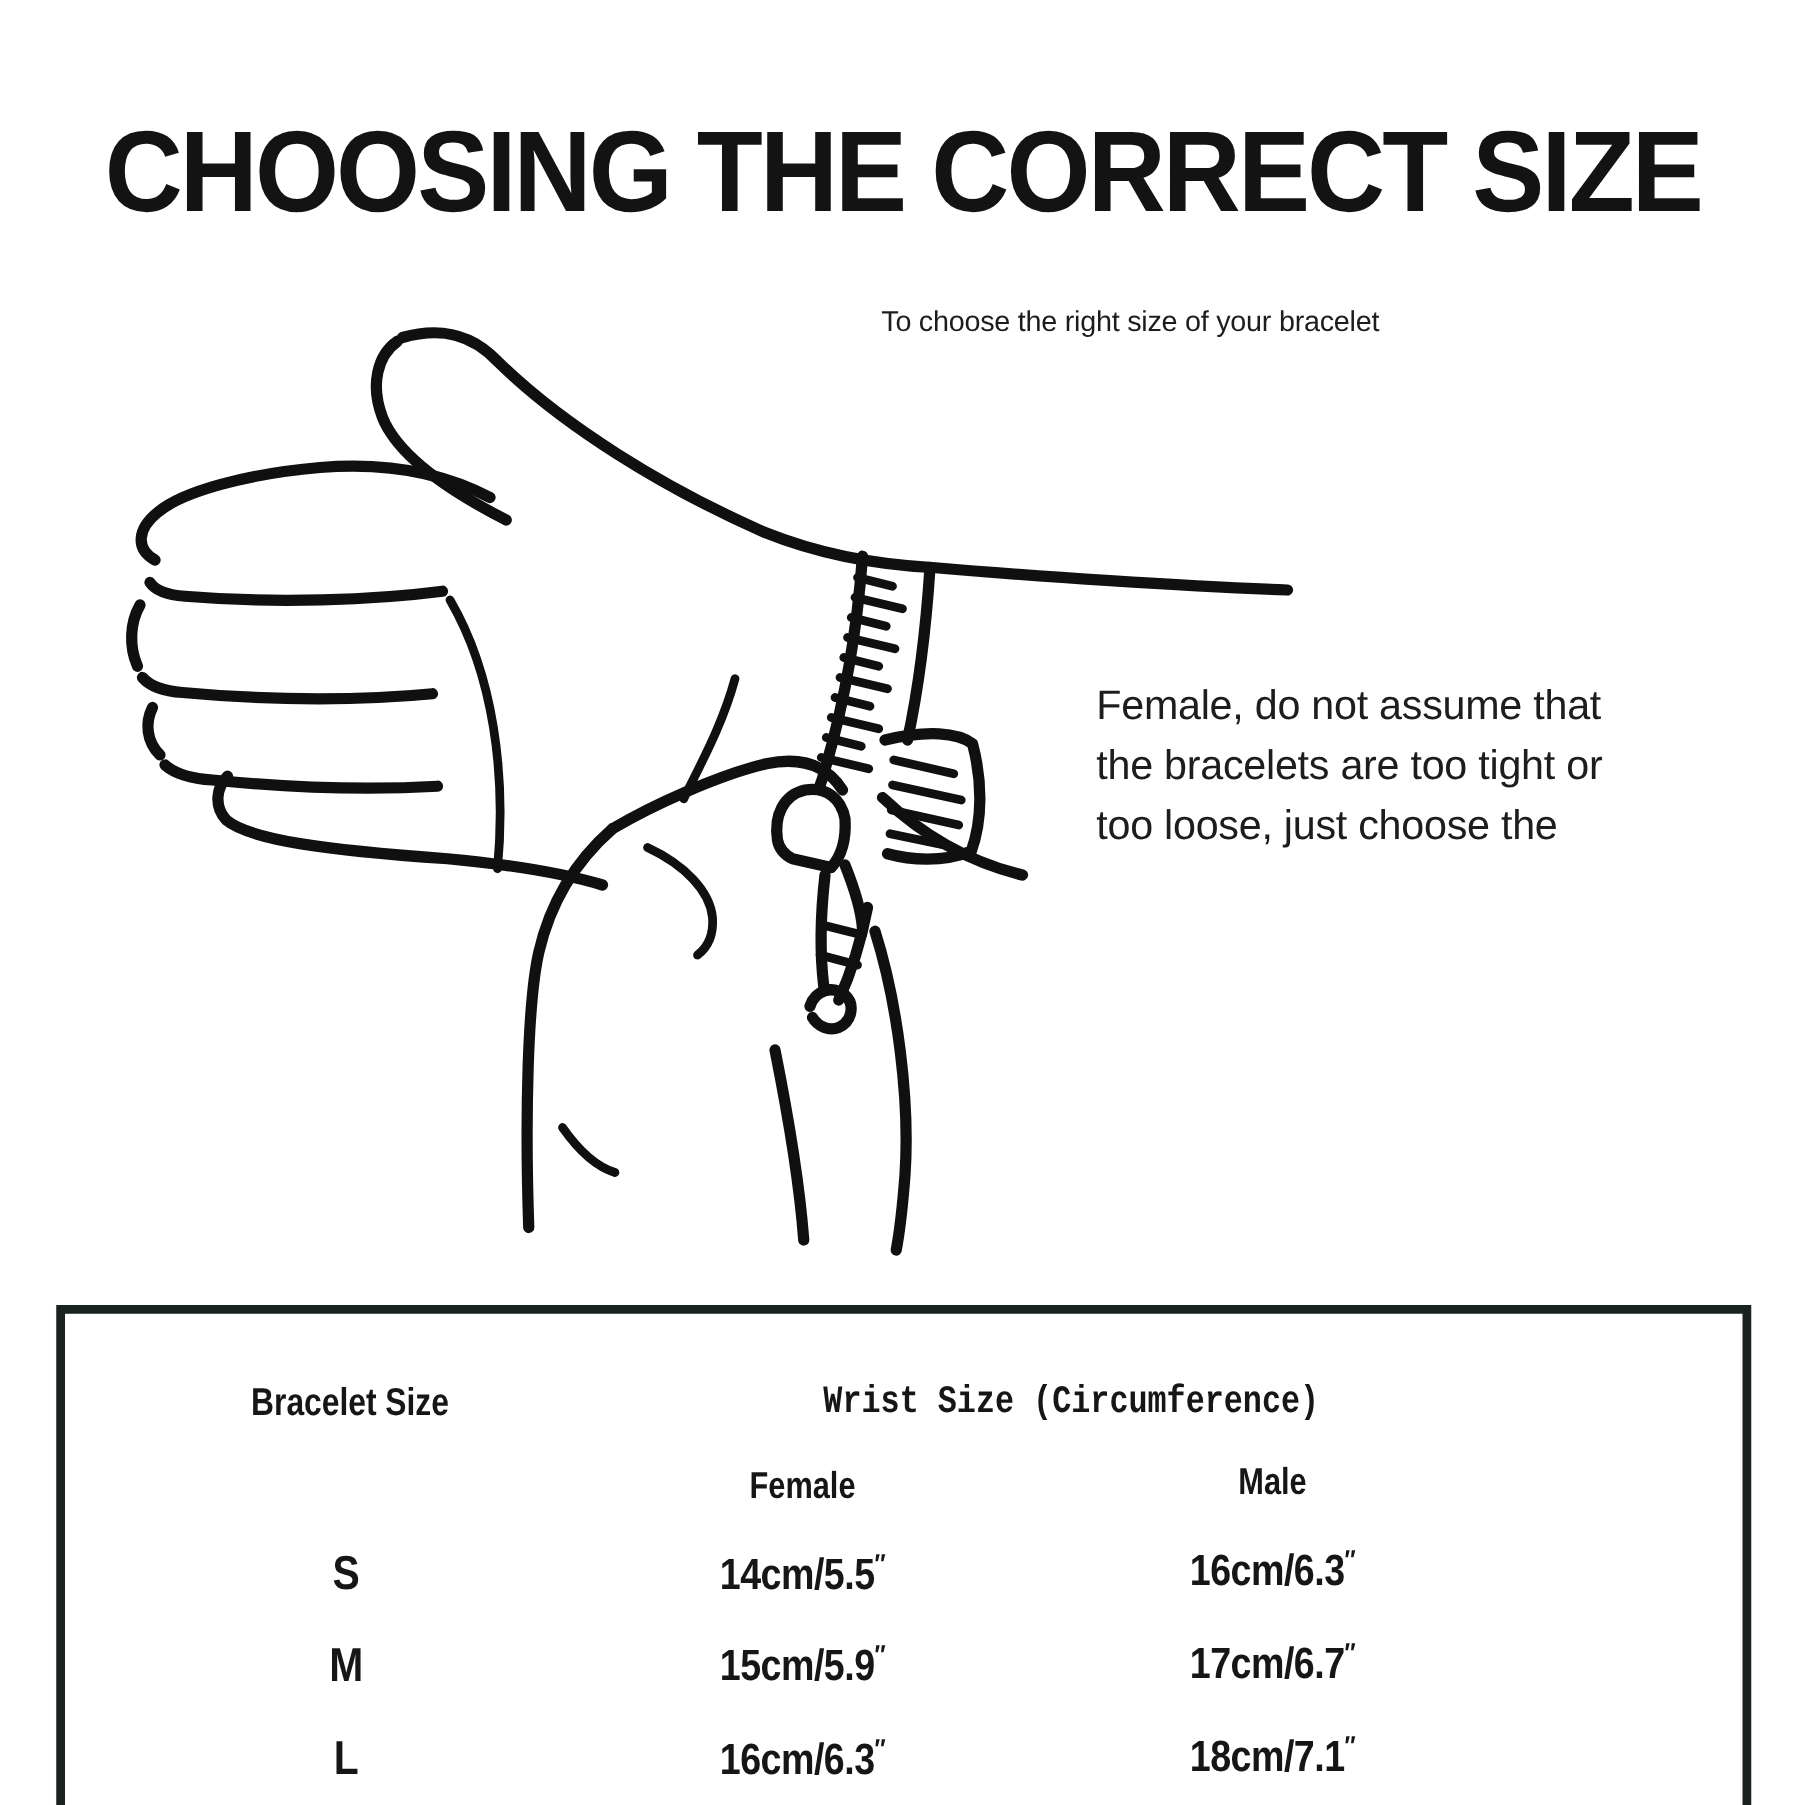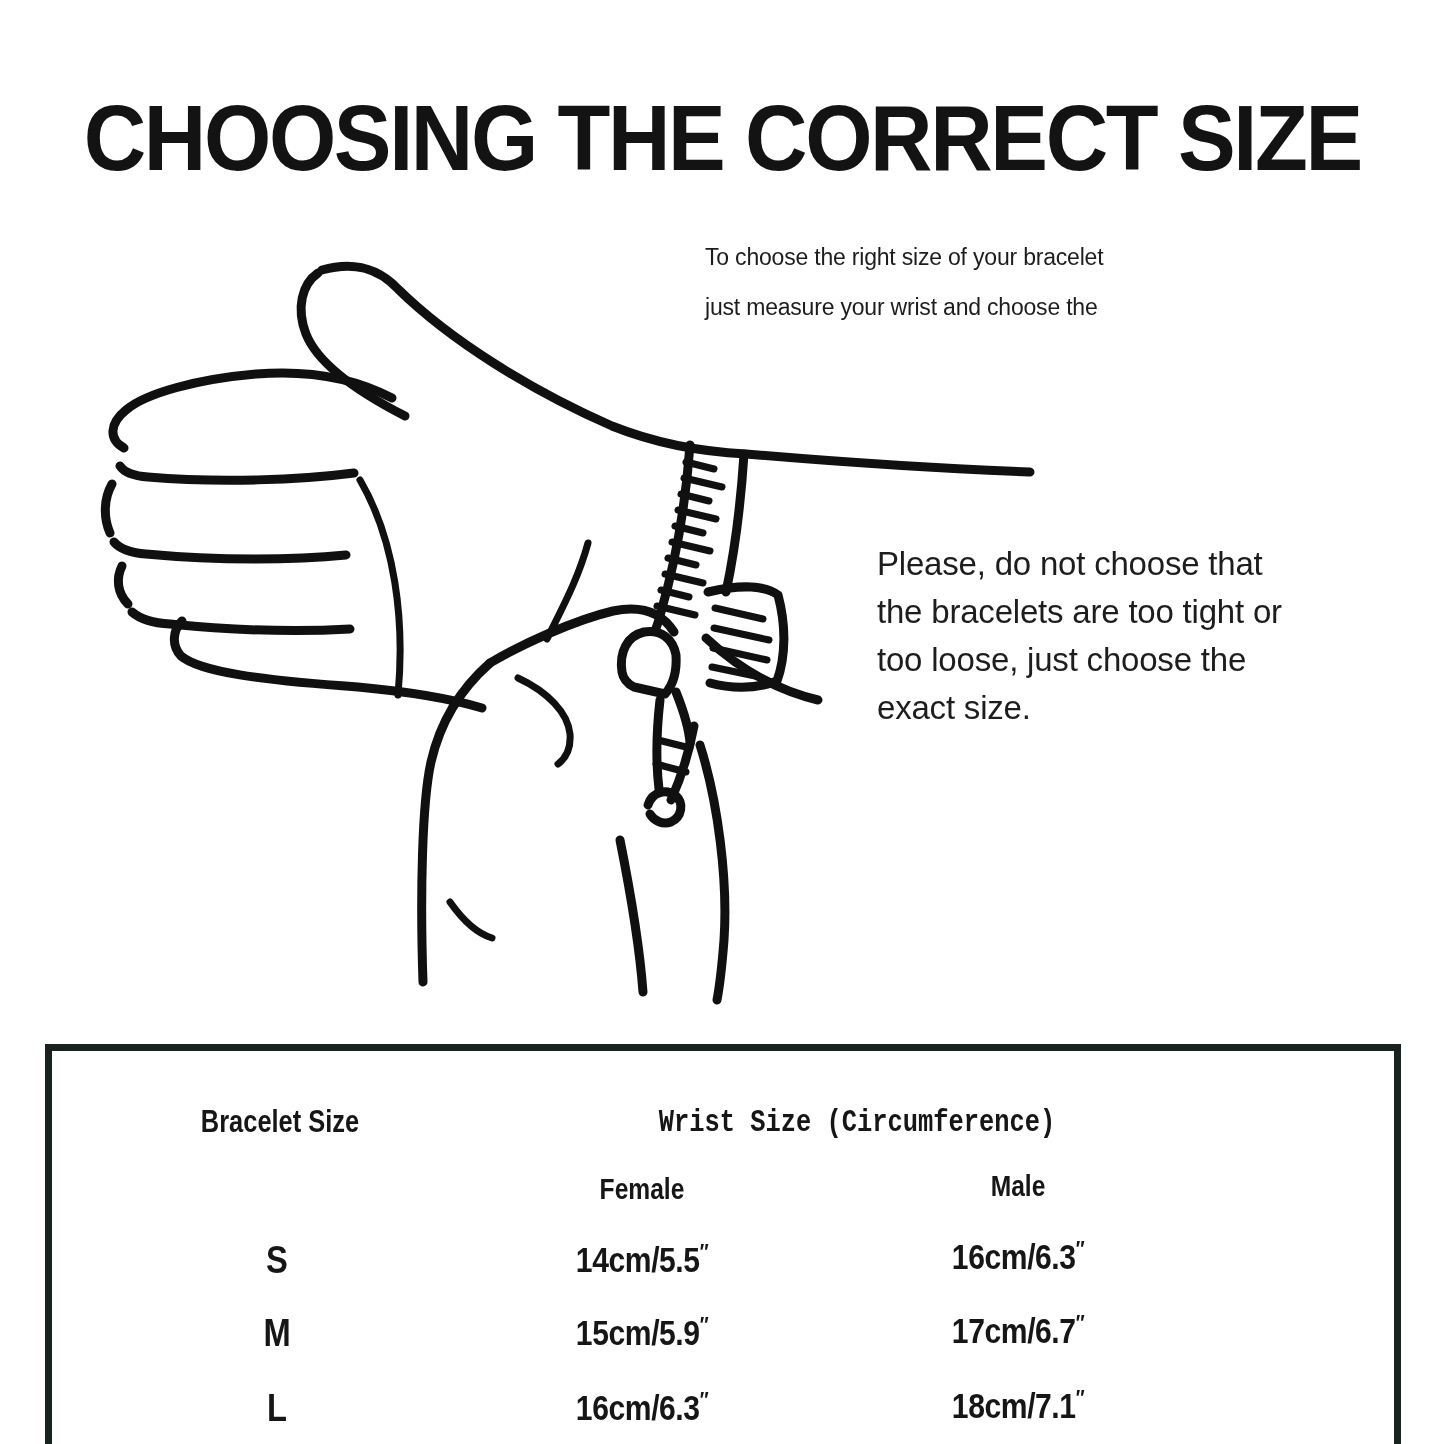--- a/index.html
+++ b/index.html
@@ -38,28 +38,26 @@
   svg .thin{stroke-width:7;}
   svg .nail{fill:#ffffff;stroke:#101010;stroke-width:9;stroke-linejoin:round;}
 </style>
 </head>
 <body>
 
 <div class="page-title"><span class="squeeze">CHOOSING THE CORRECT SIZE</span></div>
 
 <div class="para intro-para">
   <span class="pline">To choose the right size of your bracelet</span>
-  <span class="pline">just measure your wrist and choose the</span>
 </div>
 
 <div class="para note-para">
-  <span class="pline">Please, do not choose that</span>
+  <span class="pline">Female, do not assume that</span>
   <span class="pline">the bracelets are too tight or</span>
   <span class="pline">too loose, just choose the</span>
-  <span class="pline">exact size.</span>
 </div>
 
 <svg class="illustration" viewBox="0 0 1010 770" xmlns="http://www.w3.org/2000/svg">
 
   <g>
     <path class="ln" d="M630,205 C626,260 616,320 601,372 C597,388 592,400 586,410"></path>
     <path class="ln" d="M684,214 C681,260 675,310 666,352"></path>
     <path class="ln thin" d="M626,222 L654,229"></path>
     <path class="ln thin" d="M624,238 L662,247"></path>
     <path class="ln thin" d="M621,254 L649,261"></path>

